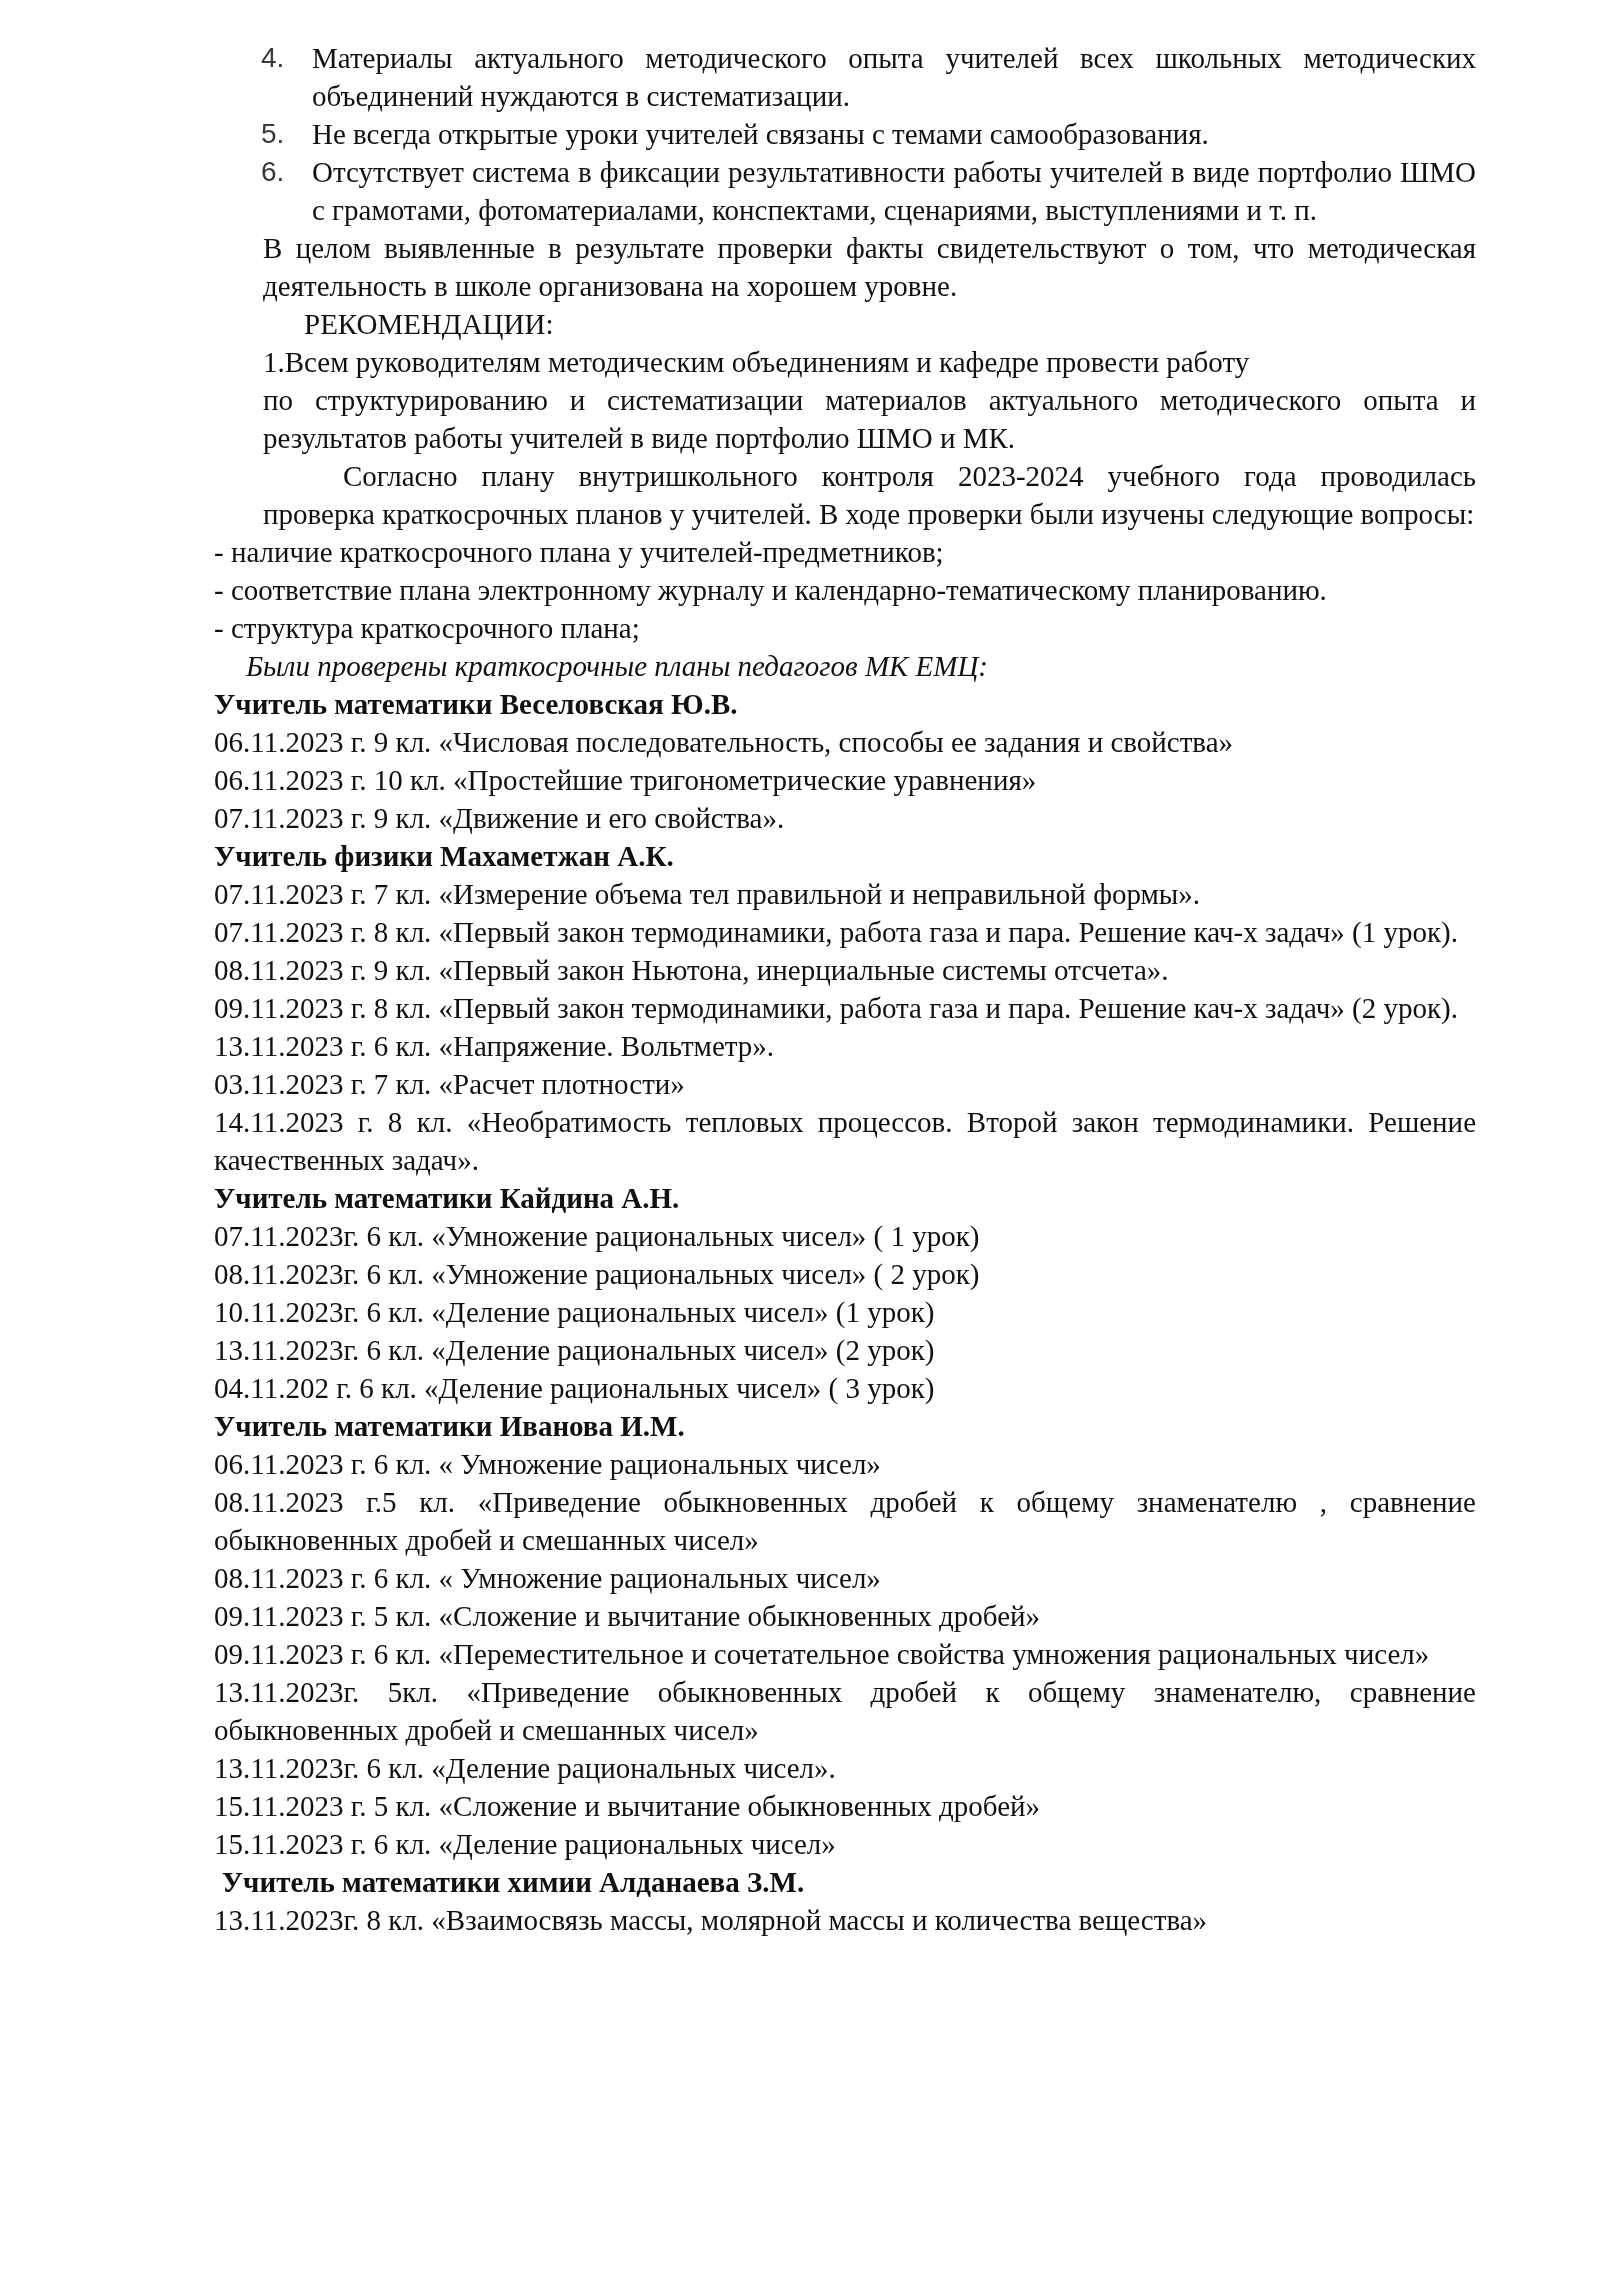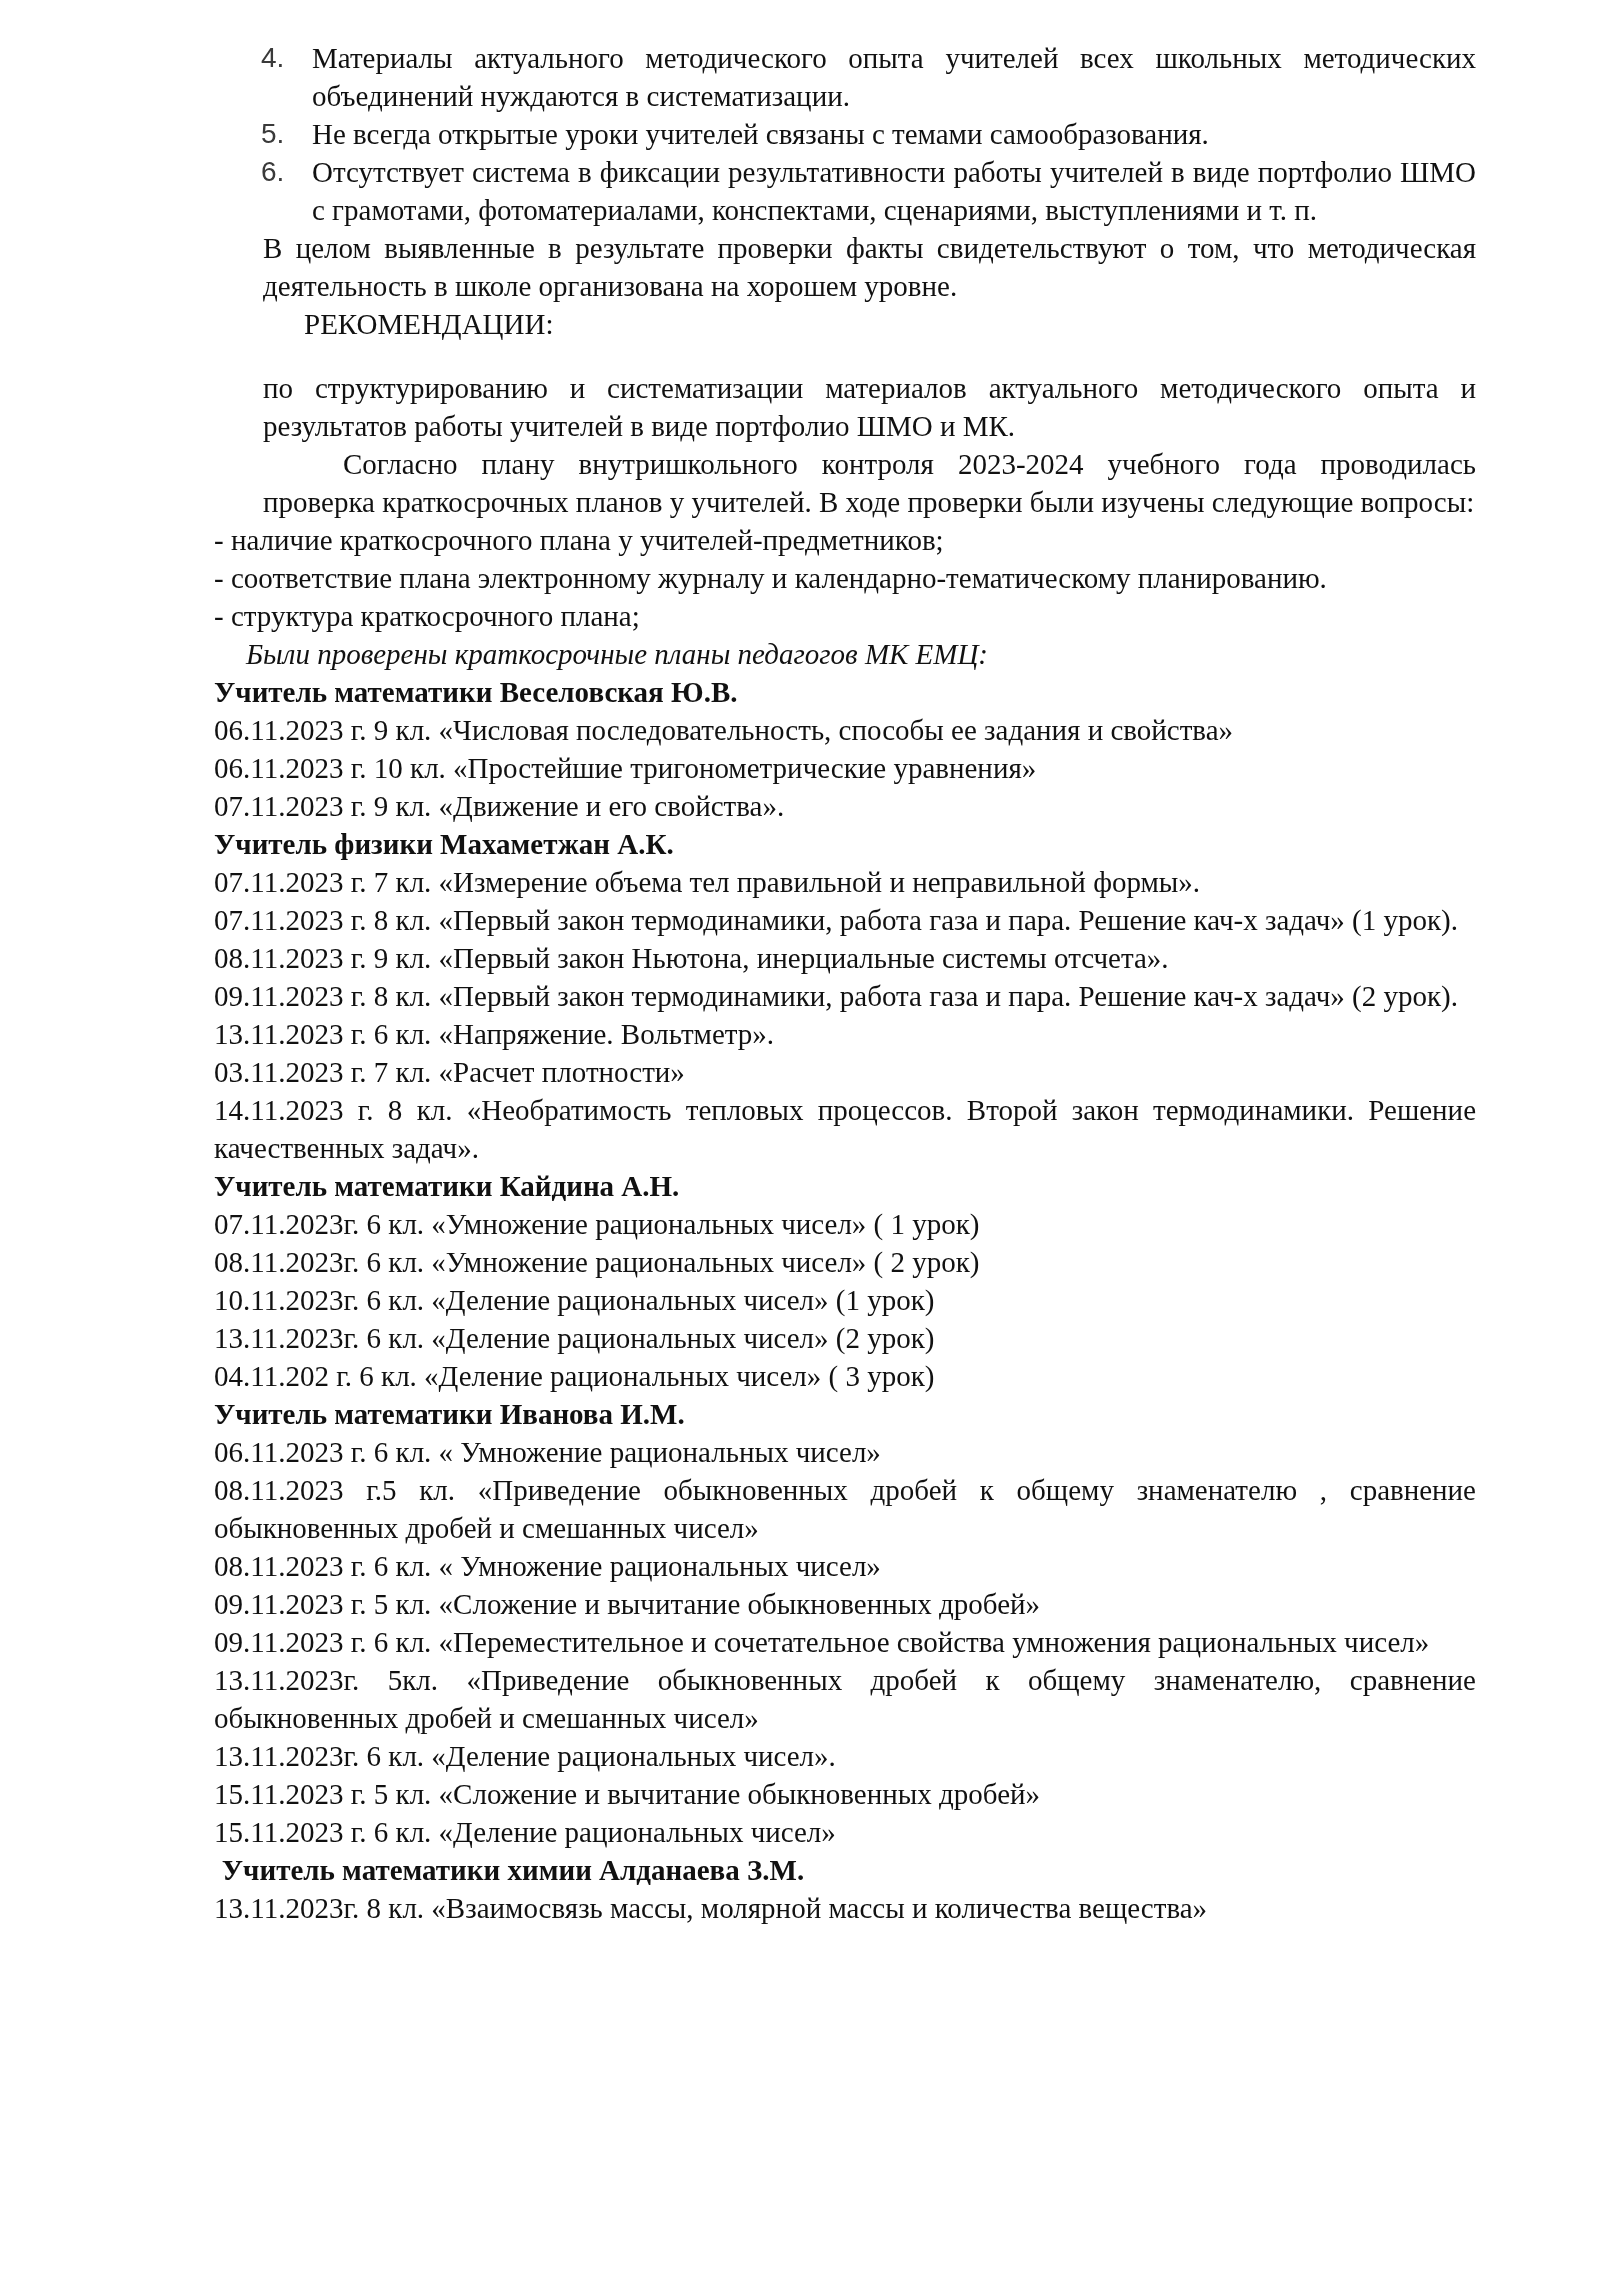--- a/index.html
+++ b/index.html
@@ -45,21 +45,20 @@
       font-size: 28px;
     }
     .para-inset {
       margin-left: 49px;
       text-align: justify;
       text-align-last: left;
     }
     .justify-lastleft {
       text-align: justify;
       text-align-last: left;
-      margin-top: 26px;
     }
     .heading-rec {
       margin-left: 90px;
     }
     .heading-rec b {
       font-weight: normal;
     }
     .rec-item {
       margin-left: 49px;
     }
@@ -107,20 +106,21 @@
         <span>Отсутствует система в фиксации результативности работы учителей в виде портфолио ШМО  с грамотами, фотоматериалами, конспектами, сценариями, выступлениями и т. п.</span>
       </div>
     </div>
 
     <div class="para-inset">В целом выявленные в результате проверки факты свидетельствуют о том, что методическая деятельность в школе организована на хорошем уровне.</div>
 
     <div class="heading-rec">
       <b>РЕКОМЕНДАЦИИ</b><span>:</span>
     </div>
     <div class="rec-item">
+      <div>1.Всем руководителям методическим объединениям и кафедре провести работу</div>
       <div class="justify-lastleft">по структурированию и систематизации материалов актуального методического опыта и результатов работы учителей в виде портфолио ШМО и МК.</div>
     </div>
 
     <div class="agreed">Согласно плану внутришкольного контроля 2023-2024  учебного года проводилась проверка краткосрочных планов у учителей. В ходе проверки были изучены следующие вопросы:</div>
 
     <div>
       <div class="bullet">- наличие краткосрочного плана у учителей-предметников;</div>
       <div class="bullet">- соответствие плана электронному журналу и календарно-тематическому планированию.</div>
       <div class="bullet">- структура краткосрочного плана;</div>
     </div>

